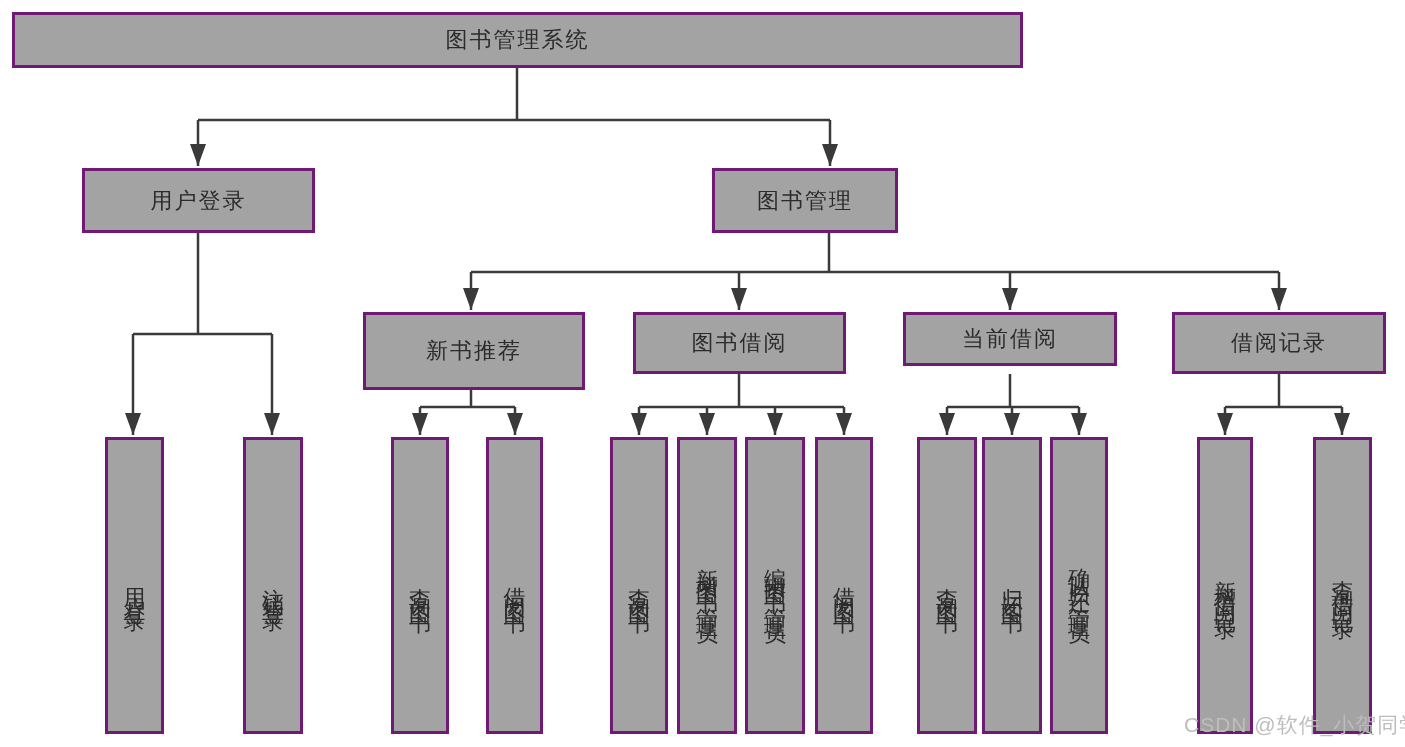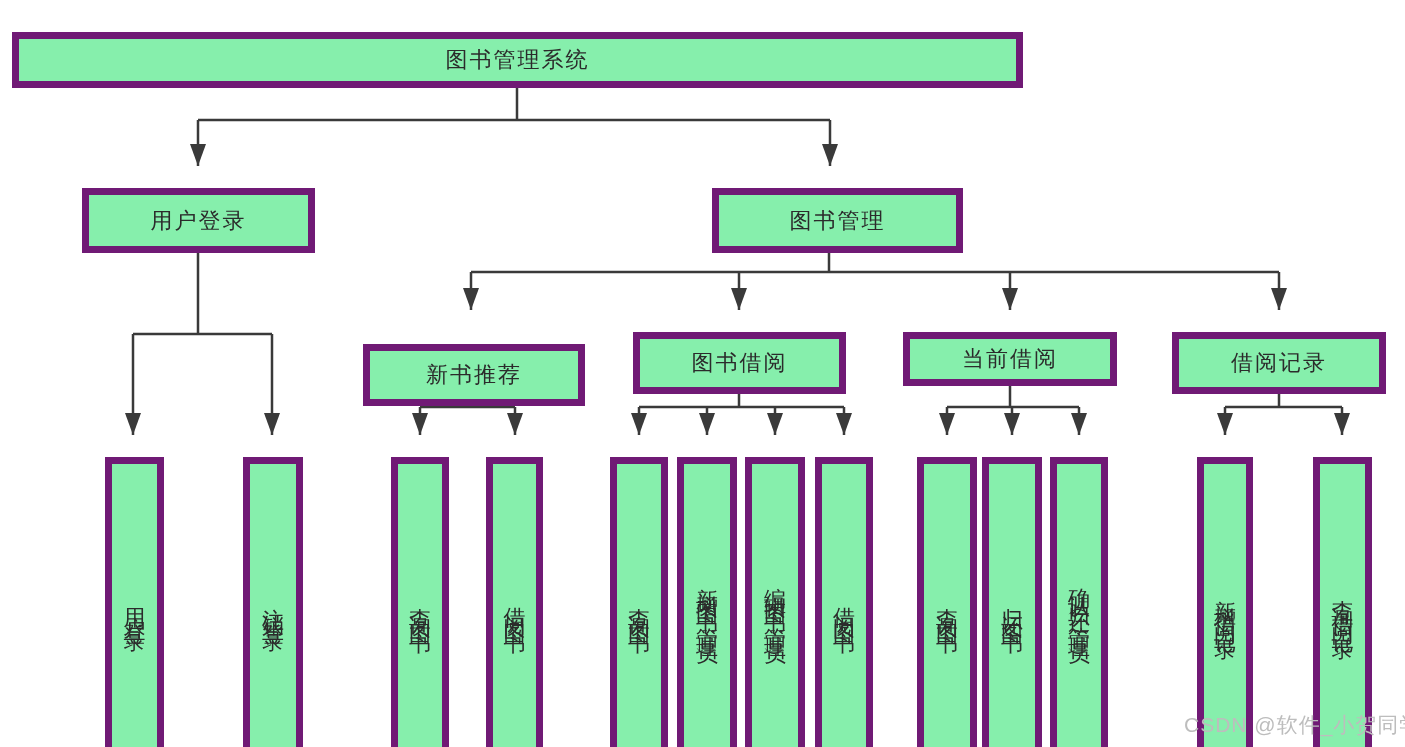--- a/index.html
+++ b/index.html
@@ -18,28 +18,27 @@
   #connectors {
     position: absolute;
     left: 0; top: 0;
     width: 1405px;
     height: 747px;
     z-index: 1;
   }
   .box {
     position: absolute;
     box-sizing: border-box;
-    border: 7px solid #701a75;
-    background: #86efac;
+    border: 3px solid #701a75;
+    background: #a3a3a3;
     display: flex;
     align-items: center;
     justify-content: center;
     color: #2b2b2b;
     z-index: 2;
-    margin-top: 20px;
   }
   .h-box {
     font-size: 22px;
     letter-spacing: 2px;
     white-space: nowrap;
   }
   .v-box .v-text {
     writing-mode: vertical-rl;
     text-orientation: mixed;
     font-size: 22px;
@@ -97,23 +96,23 @@
       <path d="M1012,407 V435" marker-end="url(#arrow)"></path>
       <path d="M1079,407 V435" marker-end="url(#arrow)"></path>
       <path d="M1225,407 V435" marker-end="url(#arrow)"></path>
       <path d="M1342,407 V435" marker-end="url(#arrow)"></path>
     </g>
   </svg>
 
   <div class="box h-box" style="left:12px; top:12px; width:1011px; height:56px;">图书管理系统</div>
 
   <div class="box h-box" style="left:82px; top:168px; width:233px; height:65px;">用户登录</div>
-  <div class="box h-box" style="left:712px; top:168px; width:251px; height:65px;">图书管理</div>
+  <div class="box h-box" style="left:712px; top:168px; width:186px; height:65px;">图书管理</div>
 
-  <div class="box h-box" style="left:363px; top:324px; width:222px; height:62px;">新书推荐</div>
+  <div class="box h-box" style="left:363px; top:312px; width:222px; height:78px;">新书推荐</div>
   <div class="box h-box" style="left:633px; top:312px; width:213px; height:62px;">图书借阅</div>
   <div class="box h-box" style="left:903px; top:312px; width:214px; height:54px;">当前借阅</div>
   <div class="box h-box" style="left:1172px; top:312px; width:214px; height:62px;">借阅记录</div>
 
   <div class="box v-box" style="left:105px; top:437px; width:59px; height:297px;">
     <span class="v-text">用户登录</span>
   </div>
   <div class="box v-box" style="left:243px; top:437px; width:60px; height:297px;">
     <span class="v-text">注销登录</span>
   </div>

